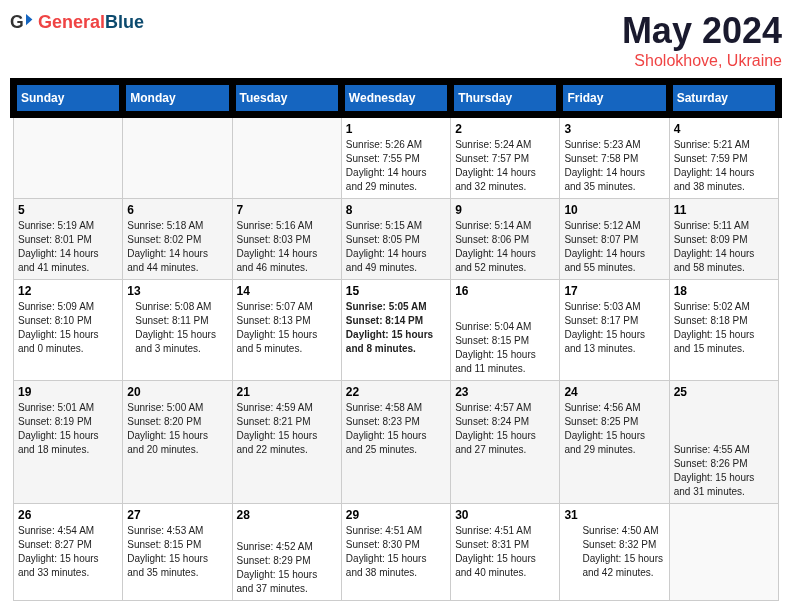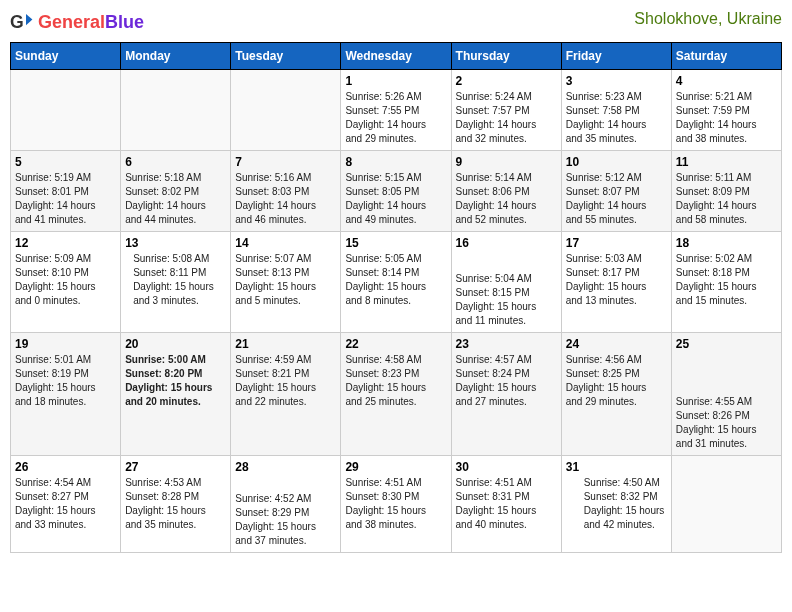--- a/index.html
+++ b/index.html
@@ -22,50 +22,50 @@
       gap: 4px;
     }
     .logo-text-general {
       font-size: 18px;
       font-weight: bold;
       color: #ef4444;
     }
     .logo-text-blue {
       font-size: 18px;
       font-weight: bold;
-      color: #6d28d9;
+      color: #0c4a6e;
     }
     .logo-icon {
       width: 24px;
       height: 24px;
     }
     .title-area {
       text-align: right;
     }
     .month-title {
       font-size: 36px;
       font-weight: bold;
       color: #1a1a2e;
     }
     .location {
       font-size: 16px;
-      color: #4d7c0f;
+      color: #ef4444;
     }
     .calendar {
       width: 100%;
       border-collapse: collapse;
       font-size: 11px;
     }
     .calendar th {
       background-color: #1565C0;
       color: white;
       text-align: left;
       padding: 6px 4px;
       font-size: 12px;
-      border: 1px solid #000000;
+      border: 7px solid #000000;
     }
     .calendar td {
       border: 1px solid #ccc;
       vertical-align: top;
       padding: 4px;
       width: calc(100%/7);
       min-height: 80px;
       background: #fff;
     }
     .calendar td.empty {
@@ -93,20 +93,21 @@
   <div class="logo">
     <svg class="logo-icon" viewBox="0 0 30 30" xmlns="http://www.w3.org/2000/svg">
       <text x="0" y="22" font-size="22" font-weight="bold" fill="#333">G</text>
       <polygon points="20,5 28,12 20,19" fill="#1565C0"></polygon>
     </svg>
     <div>
       <span class="logo-text-general">General</span><span class="logo-text-blue">Blue</span>
     </div>
   </div>
   <div class="title-area">
+    <div class="month-title">May 2024</div>
     <div class="location">Sholokhove, Ukraine</div>
   </div>
 </div>
 
 <table class="calendar">
   <thead>
     <tr id="header-row">
     <th>Sunday</th>
         <th>Monday</th>
         <th>Tuesday</th>
@@ -218,21 +219,21 @@
         </td>
         <td>
           <span class="day-num">14</span>
           <div class="cell-text" style="white-space: pre-line;">Sunrise: 5:07 AM
 Sunset: 8:13 PM
 Daylight: 15 hours
 and 5 minutes.</div>
         </td>
         <td>
           <span class="day-num">15</span>
-          <div class="cell-text" style="white-space: pre-line;">Sunrise: 5:05 AM
+          <div class="cell-text" style="white-space: pre-line; font-weight: bold;">Sunrise: 5:05 AM
 Sunset: 8:14 PM
 Daylight: 15 hours
 and 8 minutes.</div>
         </td>
         <td>
           <span class="day-num">16</span>
           <div class="cell-text" style="white-space: pre-line; margin-top: 22px;">Sunrise: 5:04 AM
 Sunset: 8:15 PM
 Daylight: 15 hours
 and 11 minutes.</div>
@@ -255,21 +256,21 @@
       <tr class="row-shaded">
         <td>
           <span class="day-num">19</span>
           <div class="cell-text" style="white-space: pre-line;">Sunrise: 5:01 AM
 Sunset: 8:19 PM
 Daylight: 15 hours
 and 18 minutes.</div>
         </td>
         <td>
           <span class="day-num">20</span>
-          <div class="cell-text" style="white-space: pre-line; font-weight: bold;">Sunrise: 5:00 AM
+          <div class="cell-text" style="white-space: pre-line;">Sunrise: 5:00 AM
 Sunset: 8:20 PM
 Daylight: 15 hours
 and 20 minutes.</div>
         </td>
         <td>
           <span class="day-num">21</span>
           <div class="cell-text" style="white-space: pre-line;">Sunrise: 4:59 AM
 Sunset: 8:21 PM
 Daylight: 15 hours
 and 22 minutes.</div>
@@ -307,21 +308,21 @@
         <td>
           <span class="day-num">26</span>
           <div class="cell-text" style="white-space: pre-line;">Sunrise: 4:54 AM
 Sunset: 8:27 PM
 Daylight: 15 hours
 and 33 minutes.</div>
         </td>
         <td>
           <span class="day-num">27</span>
           <div class="cell-text" style="white-space: pre-line;">Sunrise: 4:53 AM
-Sunset: 8:28 PM
+Sunset: 8:15 PM
 Daylight: 15 hours
 and 35 minutes.</div>
         </td>
         <td>
           <span class="day-num">28</span>
           <div class="cell-text" style="white-space: pre-line; margin-top: 18px;">Sunrise: 4:52 AM
 Sunset: 8:29 PM
 Daylight: 15 hours
 and 37 minutes.</div>
         </td>

